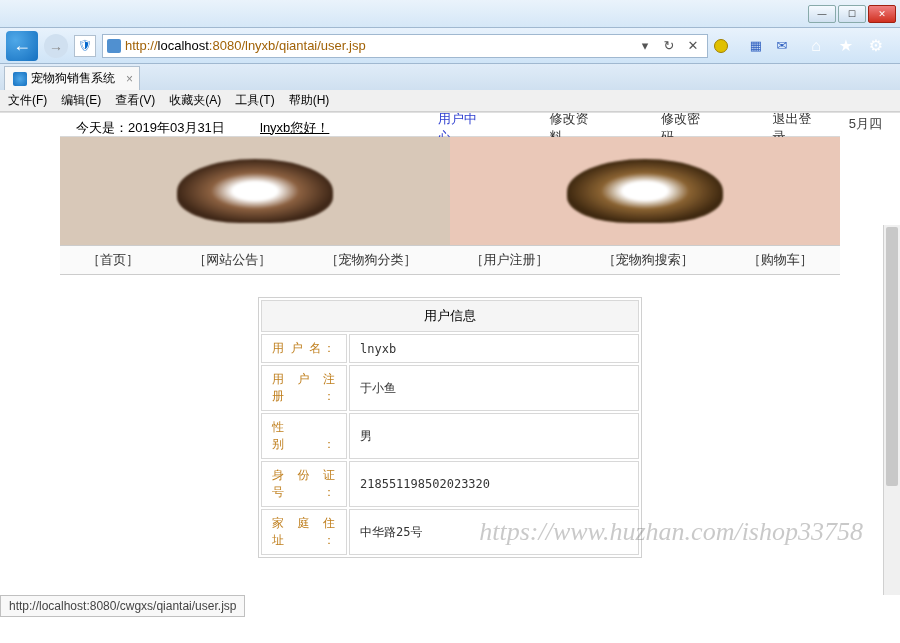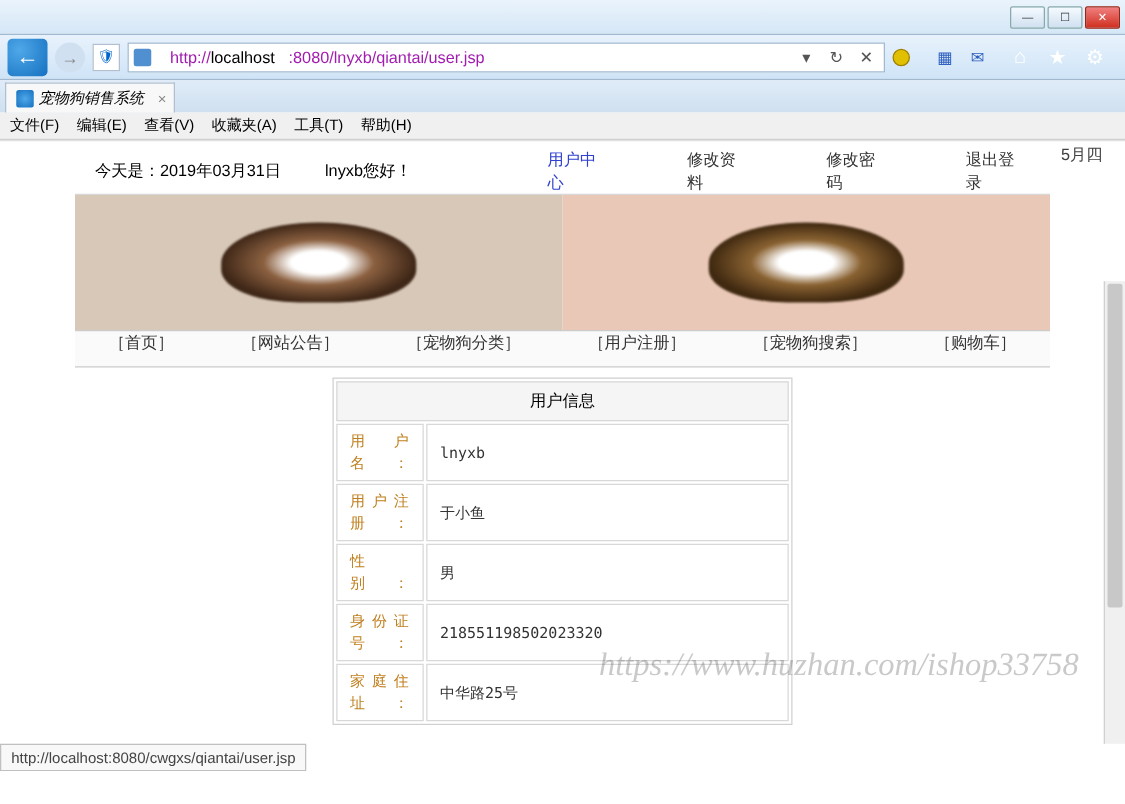--- a/index.html
+++ b/index.html
@@ -11,56 +11,56 @@
 .win-btn.close { background: linear-gradient(#f08080,#d03020); color: #fff; border-color: #a02010; }
 
 .navbar { height: 36px; background: linear-gradient(#e8f2fc,#cfe4f7); border-bottom: 1px solid #a0b8d0; display: flex; align-items: center; padding: 0 6px; gap: 6px; }
 .nav-back { width: 32px; height: 30px; border-radius: 4px; background: radial-gradient(circle at 30% 30%, #4fa8e8, #1570c0); display: flex; align-items: center; justify-content: center; color: #fff; font-size: 18px; font-weight: bold; }
 .nav-fwd { width: 24px; height: 24px; border-radius: 50%; background: #d0e0f0; display: flex; align-items: center; justify-content: center; color: #888; font-size: 14px; }
 .shield { width: 22px; height: 22px; border: 1px solid #b0c0d0; background: #fff; display: flex; align-items: center; justify-content: center; color: #0066cc; font-size: 11px; }
 .urlbar { flex: 1; height: 24px; border: 1px solid #a0b8d0; background: #fff; display: flex; align-items: center; padding: 0 4px; gap: 4px; }
 .url-icon { width: 14px; height: 14px; background: #5090d0; border-radius: 2px; }
 .url-text { flex: 1; font-size: 13px; color: #333; }
 .url-text .host { color: #000; }
-.url-text .rest { color: #a21caf; margin-left: 11px; }
+.url-text .rest { color: #a16207; }
 .url-btn { width: 20px; height: 20px; display: flex; align-items: center; justify-content: center; color: #555; font-size: 13px; }
 .url-dot { width: 14px; height: 14px; border-radius: 50%; background: #e0c000; border: 1px solid #a08000; }
 .right-icons { display: flex; gap: 10px; padding: 0 8px; color: #fff; font-size: 16px; }
 .right-icons span { width: 20px; height: 20px; display: flex; align-items: center; justify-content: center; }
 
 .tabbar { height: 26px; background: linear-gradient(#e0ecf8,#cfe0f0); display: flex; align-items: flex-end; padding-left: 4px; }
-.tab { height: 24px; background: #f8f8f8; border: 1px solid #b0c0d0; border-bottom: none; padding: 0 24px 0 8px; display: flex; align-items: center; gap: 4px; position: relative; font-size: 12px; font-style: italic; }
+.tab { height: 24px; background: #f8f8f8; border: 1px solid #b0c0d0; border-bottom: none; padding: 0 24px 0 8px; display: flex; align-items: center; gap: 4px; position: relative; font-size: 12px; }
 .tab-icon { width: 14px; height: 14px; background: radial-gradient(circle,#4fa8e8,#1570c0); border-radius: 2px; }
 .tab-close { position: absolute; right: 6px; color: #888; cursor: pointer; }
 
 .menubar { height: 22px; background: #f0f0f0; border-bottom: 1px solid #d0d0d0; display: flex; align-items: center; padding: 0 8px; gap: 14px; font-size: 12px; }
 
 .content { position: relative; height: 505px; overflow: hidden; border-top: 1px solid #e0e0e0; }
 .page-wrap { width: 780px; margin: 0 auto; }
 .date-corner { position: absolute; right: 18px; top: 2px; font-size: 13px; color: #404040; }
 
-.topbar { display: flex; align-items: center; height: 43px; border-bottom: 1px solid #d8d8d8; font-size: 13px; padding-top: 6px; }
+.topbar { display: flex; align-items: center; height: 24px; border-bottom: 1px solid #d8d8d8; font-size: 13px; padding-top: 6px; }
 .topbar .date { width: 200px; padding-left: 16px; }
-.topbar .greet { width: 150px; }
+.topbar .greet { width: 150px; text-decoration: underline; }
 .topbar .navlinks { flex: 1; display: flex; justify-content: flex-end; gap: 36px; padding-right: 20px; }
 .topbar .navlinks a { color: #333; text-decoration: none; margin-left: 28px; }
 .topbar .navlinks a.active { color: #3040d0; }
 
 .banner { height: 108px; display: flex; overflow: hidden; }
 .banner .dog { flex: 1; position: relative; background: #d8c8b8; }
 .dog::before { content:""; position:absolute; left:30%; top:20%; width:40%; height:60%; background: radial-gradient(ellipse at center, #fff 20%, #8b6040 40%, #402818 70%); border-radius: 50% 50% 40% 40%; filter: blur(1px); }
 .dog.d2 { background: #e8c8c0; filter: hue-rotate(10deg) saturate(1.2) blur(0.5px); }
 
-.mainnav { height: 30px; display: flex; justify-content: space-around; border-top: 1px solid #ccc; border-bottom: 1px solid #ccc; font-size: 13px; background: #fafafa; }
+.mainnav { height: 30px; display: flex; align-items: center; justify-content: space-around; border-top: 1px solid #ccc; border-bottom: 1px solid #ccc; font-size: 13px; background: #fafafa; }
 .mainnav a { color: #333; text-decoration: none; }
 
-.info-table { margin: 8px auto 0; border-collapse: separate; border-spacing: 2px; border: 1px solid #d0d0d0; }
+.info-table { margin: 22px auto 0; border-collapse: separate; border-spacing: 2px; border: 1px solid #d0d0d0; }
 .info-table th { background: #f5f5f5; text-align: center; font-weight: normal; padding: 6px; font-size: 13px; border: 1px solid #d8d8d8; }
 .info-table td { border: 1px solid #d8d8d8; padding: 5px 10px; font-size: 12px; height: 26px; }
-.info-table td.label { color: #c08020; width: 70px; text-align: justify; text-align-last: justify; letter-spacing: 1px; }
+.info-table td.label { color: #c08020; width: 86px; text-align: justify; text-align-last: justify; letter-spacing: 1px; }
 .info-table td.value { width: 290px; color: #333; font-family: monospace, SimSun; }
 
 .watermark { position: absolute; right: 37px; bottom: 70px; font-size: 26px; color: rgba(100,100,100,0.35); font-style: italic; font-family: Georgia, serif; pointer-events: none; }
 .statusbar { position: absolute; left: 0; bottom: 0; height: 22px; border: 1px solid #c0c0c0; background: #f8f8f8; padding: 2px 8px; font-size: 12px; color: #444; display: flex; align-items: center; }
 .scrollbar-v { position: absolute; right: 0; top: 112px; bottom: 22px; width: 17px; background: #f0f0f0; border-left: 1px solid #d0d0d0; }
 .scrollbar-v .thumb { position: absolute; top: 2px; left: 2px; right: 2px; height: 70%; background: #c8c8c8; border-radius: 2px; }
 </style>
 </head>
 <body>
 

